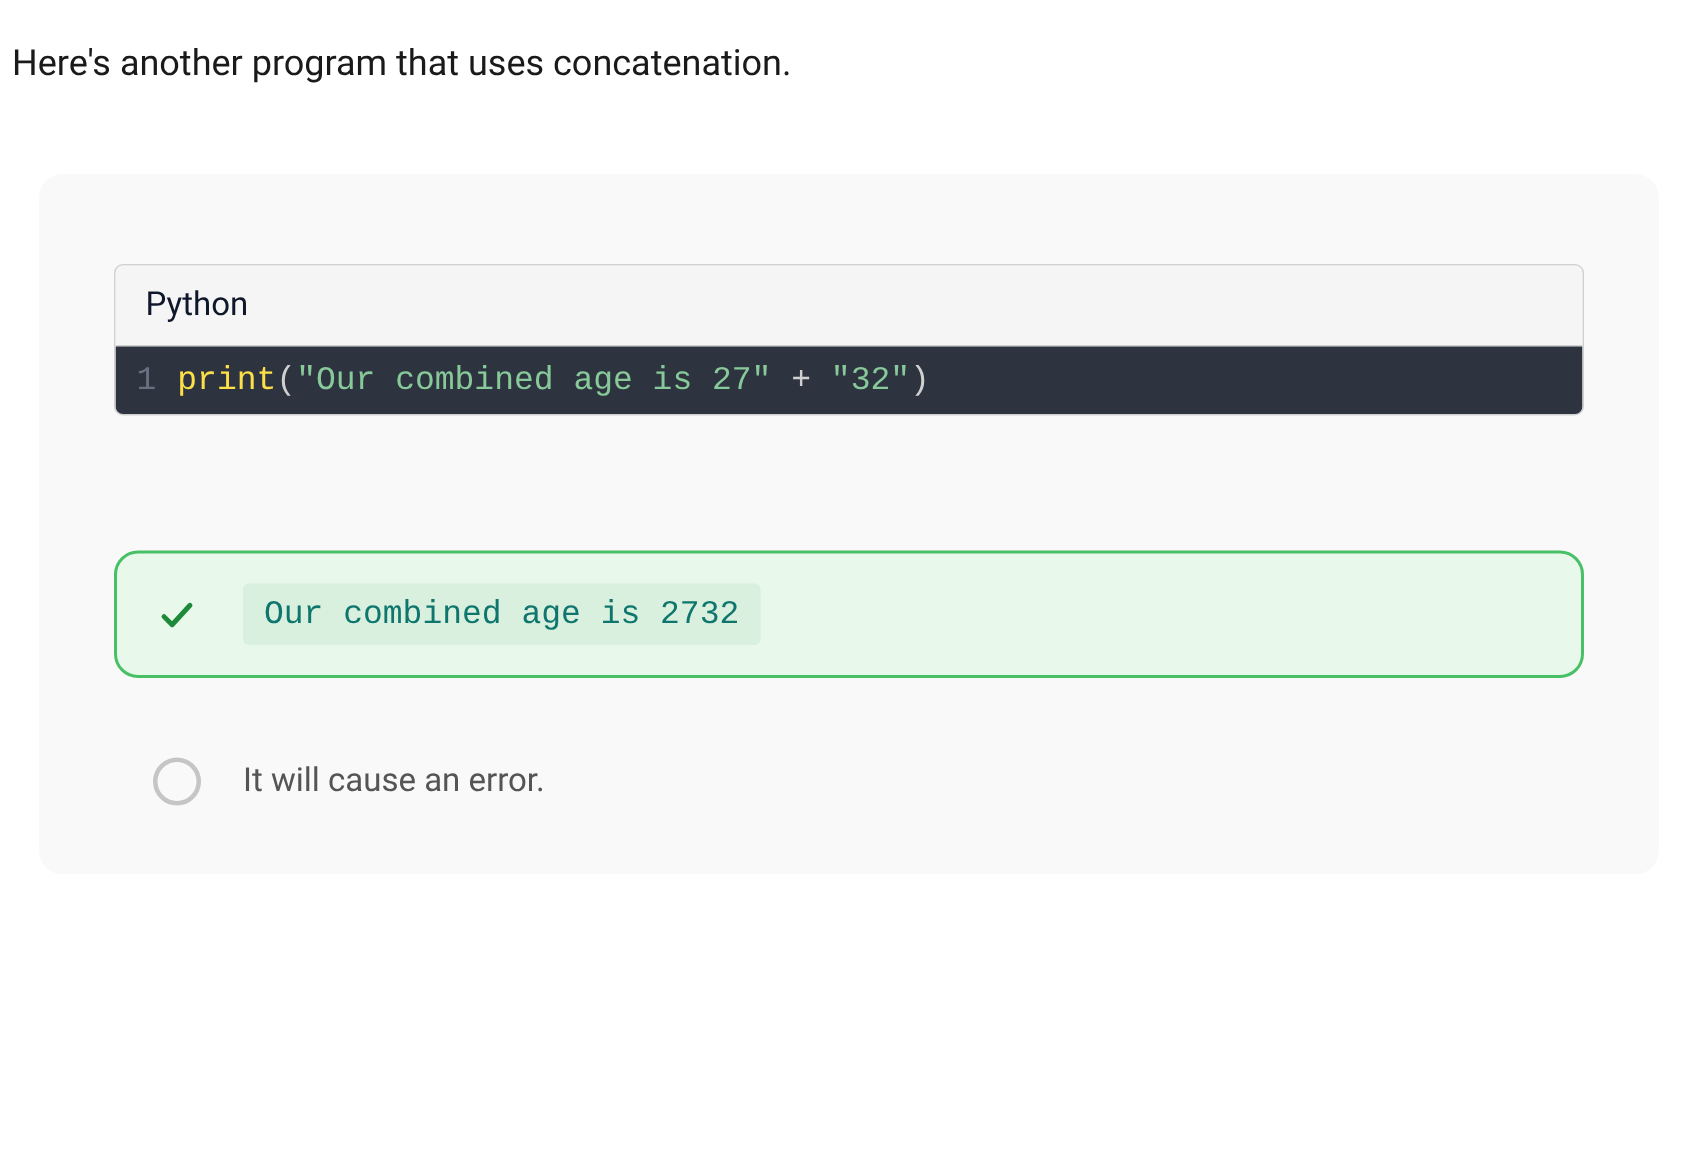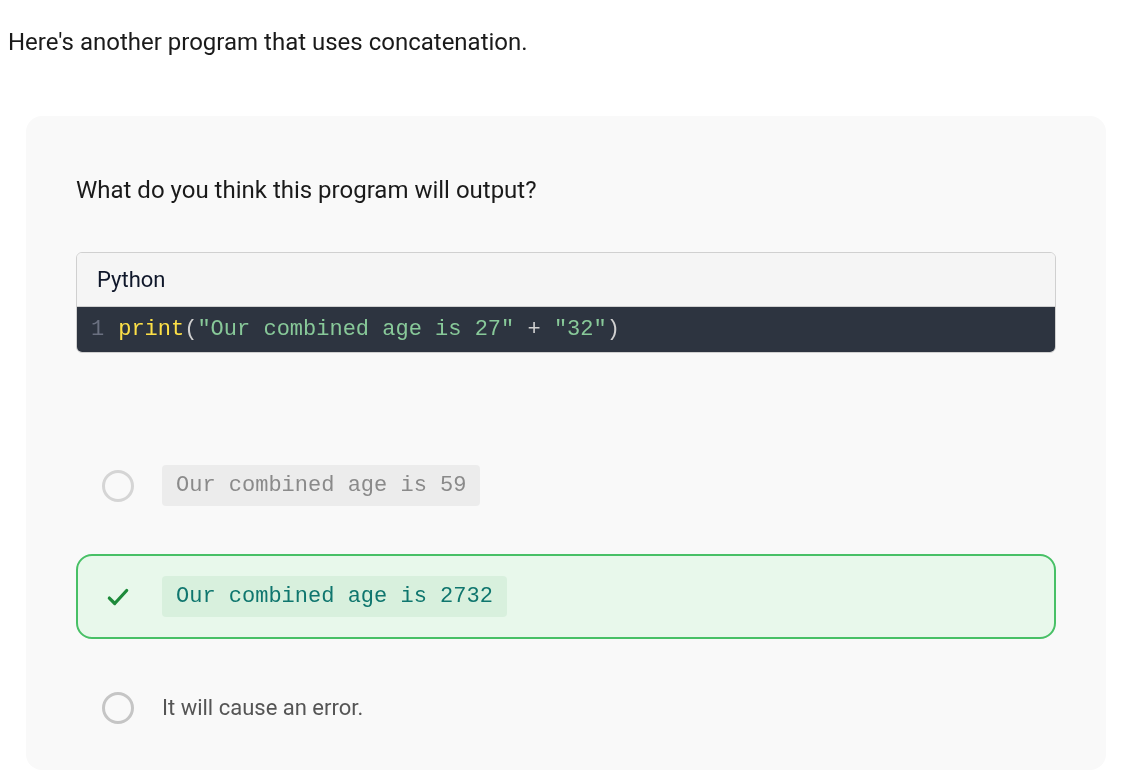--- a/index.html
+++ b/index.html
@@ -128,35 +128,30 @@
       color: #555555;
       padding-left: 0;
     }
   </style>
 </head>
 <body>
 
 <div class="intro-text">Here's another program that uses concatenation.</div>
 
 <div class="question-card">
-  <div class="question-text">What do you think this program will output?</div>
 
   <div class="code-block">
     <div class="code-header">Python</div>
     <div class="code-body">
       <span class="line-number">1</span>
       <span class="code-content"><span class="tok-fn">print</span><span class="tok-punc">(</span><span class="tok-str">"Our combined age is 27"</span><span class="tok-op"> + </span><span class="tok-str">"32"</span><span class="tok-punc">)</span></span>
     </div>
   </div>
 
   <div class="options">
-    <div class="option faded">
-      <div class="radio-circle"></div>
-      <span class="option-text">Our combined age is 59</span>
-    </div>
 
     <div class="option selected-correct">
       <div class="check-icon">
         <svg viewBox="0 0 24 24" fill="none" stroke="#1d8a3a" stroke-width="3" stroke-linecap="round" stroke-linejoin="round">
           <polyline points="4 13 9 18 20 6"></polyline>
         </svg>
       </div>
       <span class="option-text">Our combined age is 2732</span>
     </div>
 

